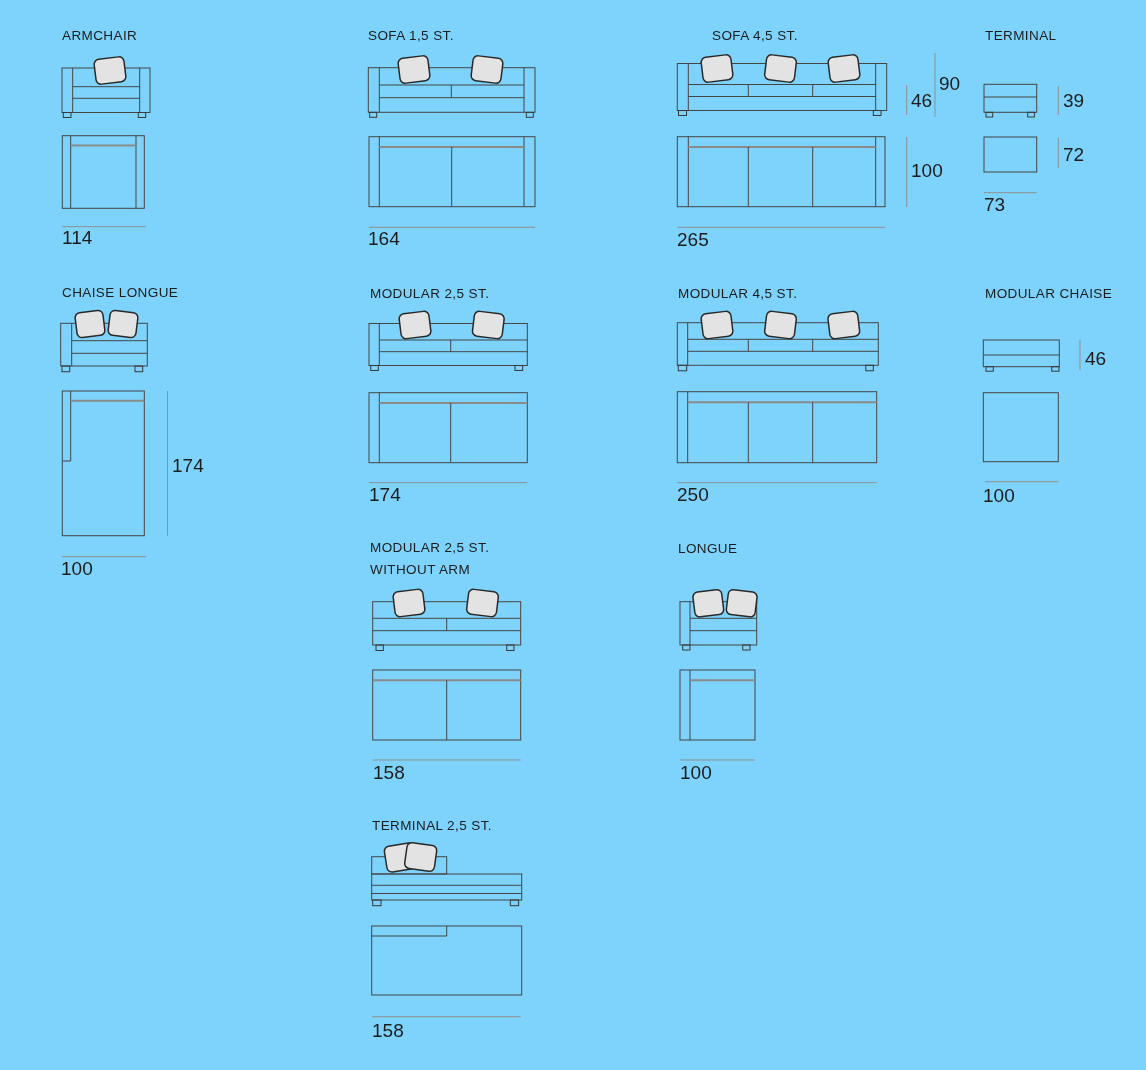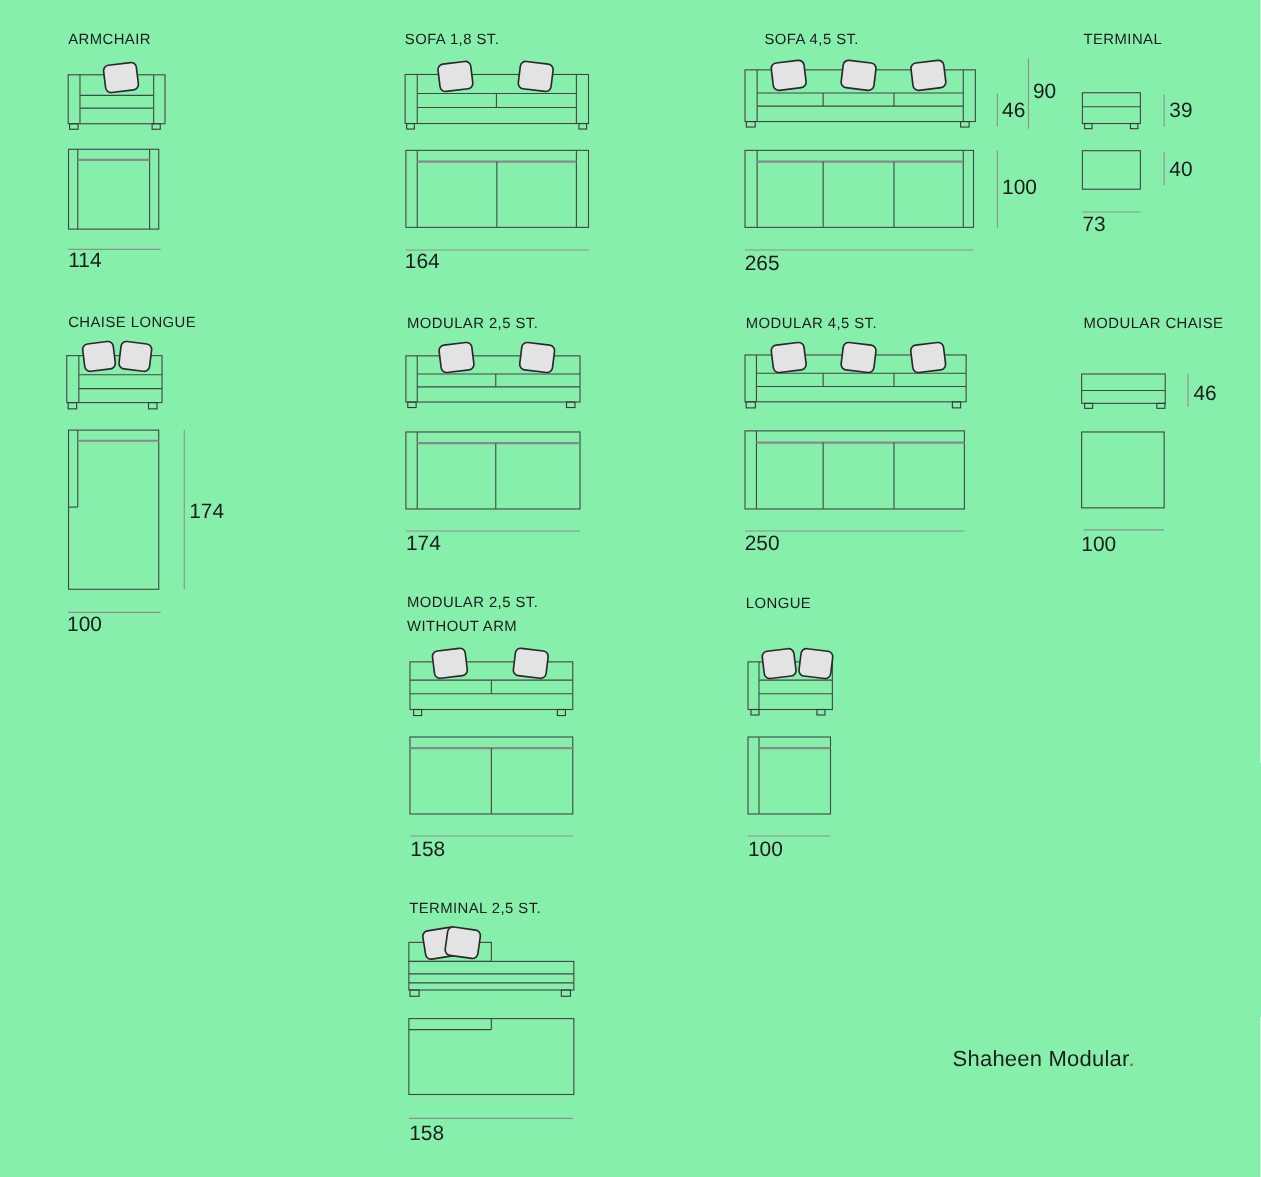--- a/index.html
+++ b/index.html
@@ -1,17 +1,17 @@
 <!DOCTYPE html>
 <html><head>
 <meta charset="utf-8">
 <style>
   html,body{margin:0;padding:0;background:#ffffff;}
   .canvas{
-    position:relative;width:1146px;height:1070px;background:#86efac;
+    position:relative;width:1146px;height:1070px;background:#7dd3fc;
     font-family:"Liberation Sans",sans-serif;color:#1b1b1b;overflow:hidden;
   }
   .art{position:absolute;left:0;top:0;}
   .art line,.art rect,.art path{fill:none;stroke:#454545;stroke-width:1;}
   .art .foot{stroke:#383838;}
   .art .cushion{fill:#e3e3e3;stroke:#292929;stroke-width:1.5;}
   .art .back{stroke:#8a8a8a;stroke-width:2;}
   .art .dimline{stroke:#8f8f8f;stroke-width:1;}
   .label{
     position:absolute;font-size:13.5px;line-height:13.5px;letter-spacing:.4px;
@@ -254,50 +254,49 @@
       <g>
         <rect x="371.7" y="926" width="150" height="69"></rect>
         <line x1="371.7" y1="936" x2="446.7" y2="936"></line>
         <line x1="446.7" y1="926" x2="446.7" y2="936"></line>
       </g>
       <line class="dimline" x1="372" y1="1016.7" x2="520.7" y2="1016.7"></line>
     </g>
   </svg>
 
   <div class="label" style="left:62px;top:29px">ARMCHAIR</div>
-  <div class="label" style="left:368px;top:29px">SOFA 1,8 ST.</div>
-  <div class="label" style="left:695px;top:29px">SOFA 4,5 ST.</div>
+  <div class="label" style="left:368px;top:29px">SOFA 1,5 ST.</div>
+  <div class="label" style="left:712px;top:29px">SOFA 4,5 ST.</div>
   <div class="label" style="left:985px;top:29px">TERMINAL</div>
   <div class="label" style="left:62px;top:286px">CHAISE LONGUE</div>
   <div class="label" style="left:370px;top:287px">MODULAR 2,5 ST.</div>
   <div class="label" style="left:678px;top:287px">MODULAR 4,5 ST.</div>
   <div class="label" style="left:985px;top:287px">MODULAR CHAISE</div>
   <div class="label lh2" style="left:370px;top:537px">
     <div>MODULAR 2,5 ST.</div>
     <div>WITHOUT ARM</div>
   </div>
   <div class="label" style="left:678px;top:542px">LONGUE</div>
   <div class="label" style="left:372px;top:819px">TERMINAL 2,5 ST.</div>
 
   <div class="dim center" style="left:62px;top:230px;width:88px">114</div>
   <div class="dim center" style="left:368px;top:231px;width:167px">164</div>
   <div class="dim center" style="left:677px;top:232px;width:208px">265</div>
   <div class="dim" style="left:911px;top:93px">46</div>
   <div class="dim" style="left:939px;top:76px">90</div>
   <div class="dim" style="left:911px;top:163px">100</div>
   <div class="dim" style="left:1063px;top:93px">39</div>
-  <div class="dim" style="left:1063px;top:147px">40</div>
+  <div class="dim" style="left:1063px;top:147px">72</div>
   <div class="dim center" style="left:984px;top:197px;width:53px">73</div>
   <div class="dim" style="left:172px;top:458px">174</div>
   <div class="dim center" style="left:61px;top:561px;width:85px">100</div>
   <div class="dim center" style="left:369px;top:487px;width:158px">174</div>
   <div class="dim center" style="left:677px;top:487px;width:200px">250</div>
   <div class="dim" style="left:1085px;top:351px">46</div>
   <div class="dim center" style="left:983px;top:488px;width:75px">100</div>
   <div class="dim center" style="left:373px;top:765px;width:148px">158</div>
   <div class="dim center" style="left:680px;top:765px;width:75px">100</div>
   <div class="dim center" style="left:372px;top:1023px;width:149px">158</div>
 
   <div class="footer">
-    <div><span>Shaheen Modular</span><span class="dot">.</span></div>
   </div>
 
 </div>
 
 </body></html>

